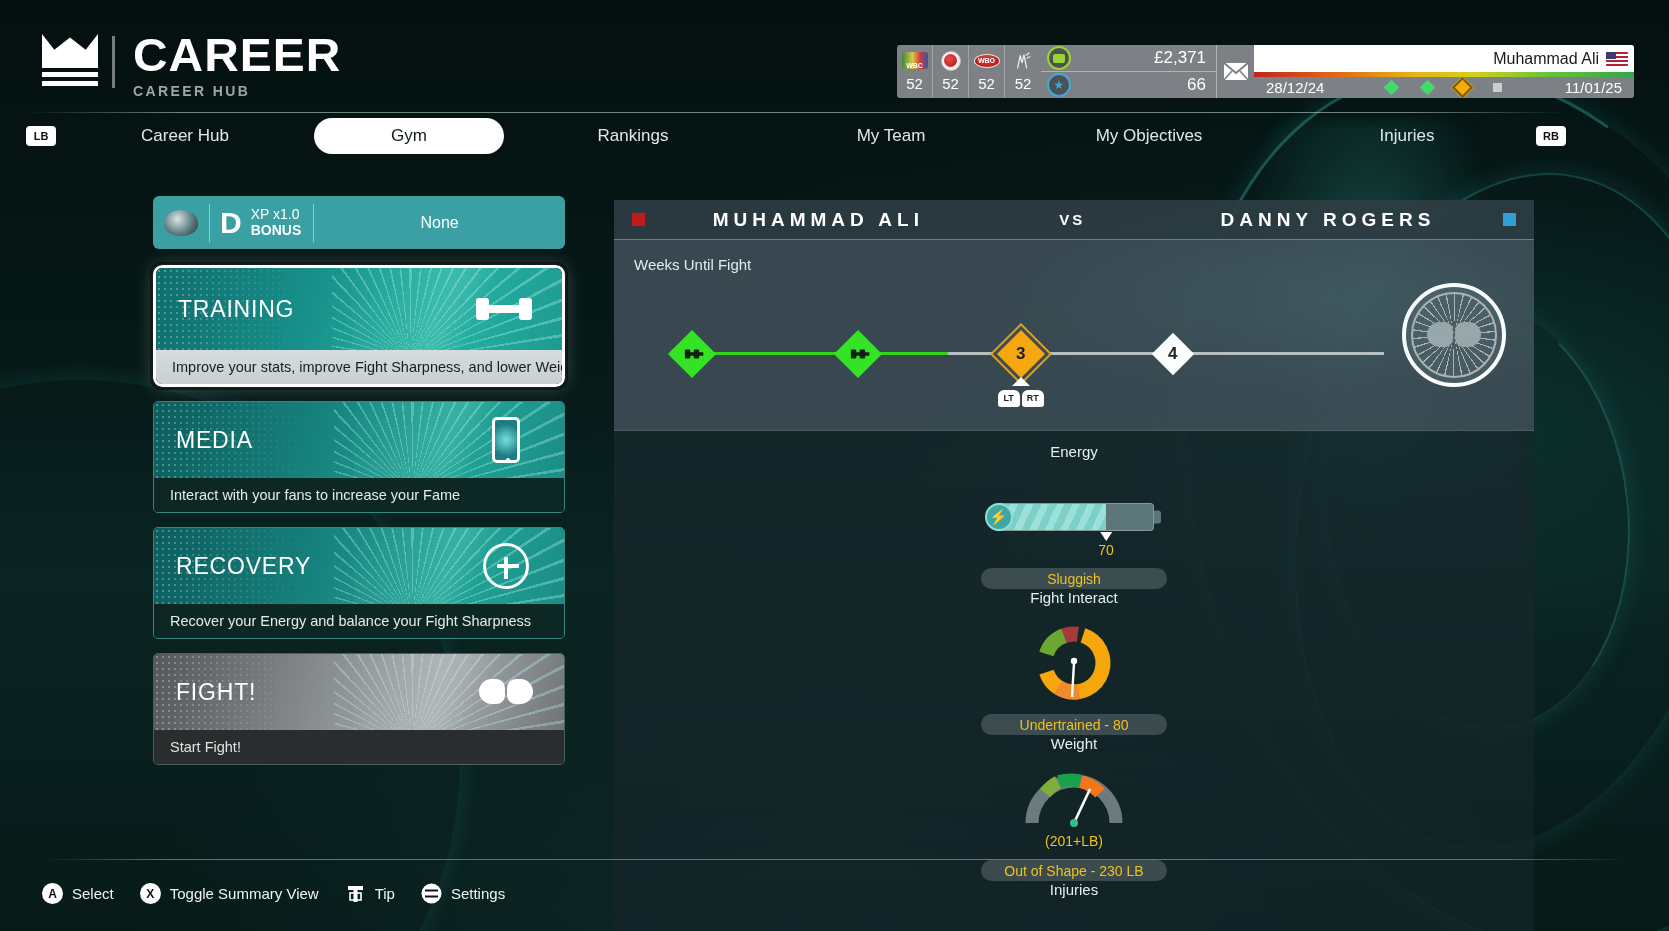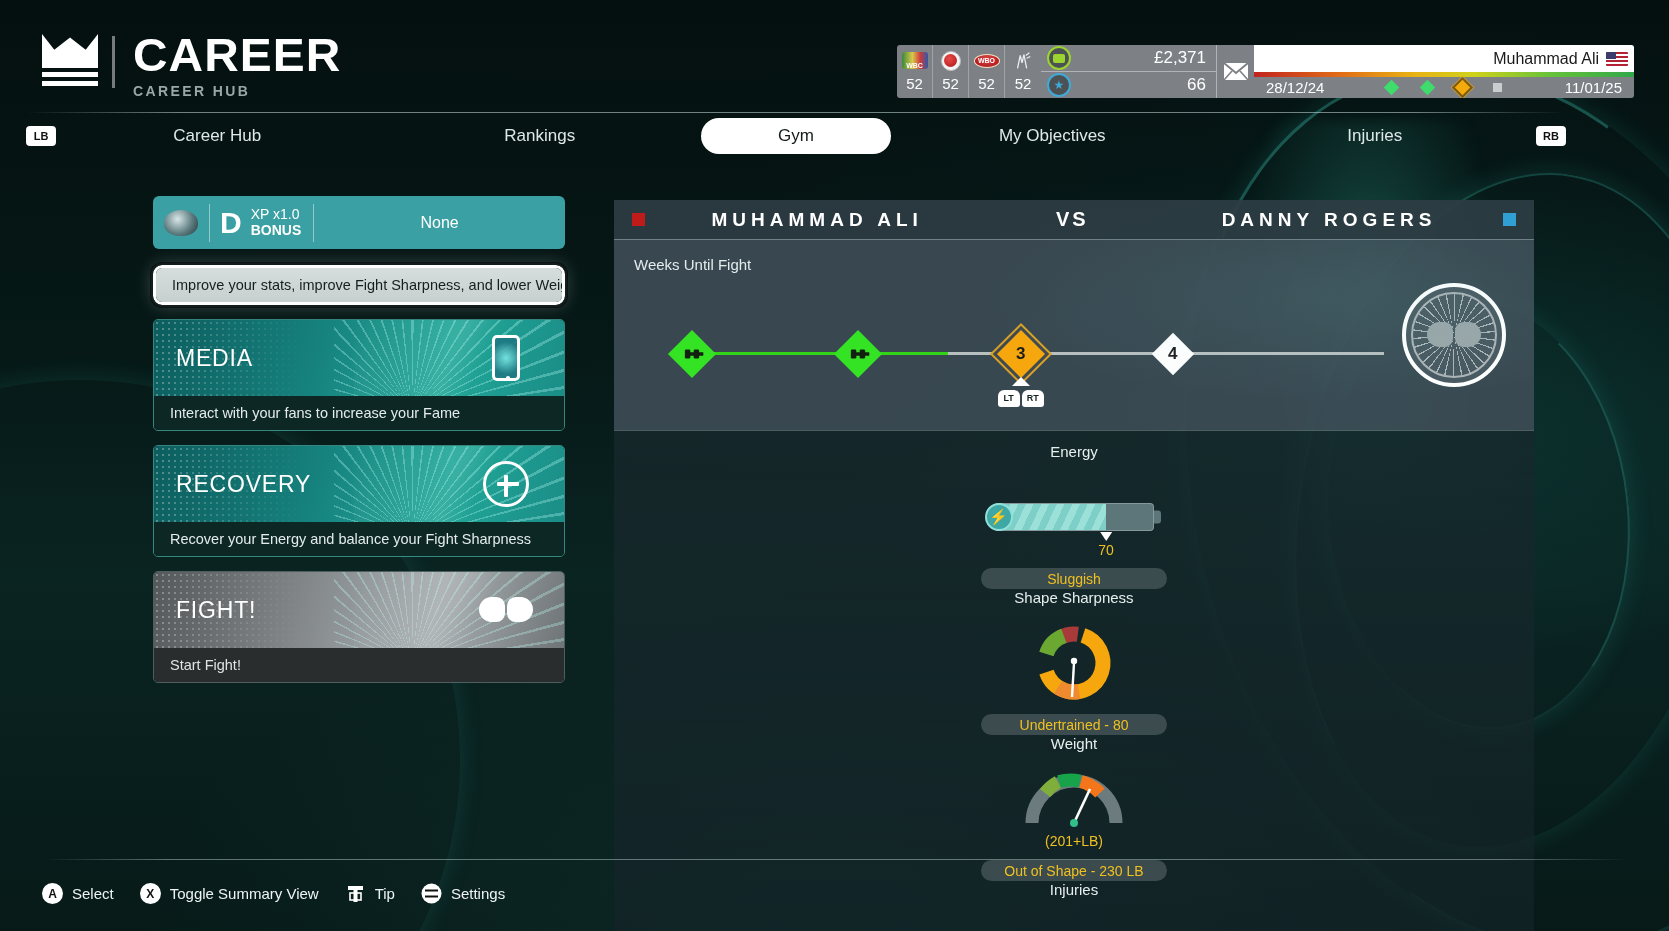--- a/index.html
+++ b/index.html
@@ -206,21 +206,21 @@
 
   
   .right-panel { position:absolute; left:614px; top:200px; width:920px; height:640px; z-index:6; }
   .rp-header { height:40px; background:rgba(46,61,68,0.92); display:flex; align-items:center;
       padding:0 18px; border-bottom:1px solid rgba(200,215,215,0.45); }
   .rp-dot { width:13px; height:13px; flex:none; }
   .rp-dot.red { background:#bf1b1b; }
   .rp-dot.blue { background:#2f9fd4; }
   .rp-names { flex:1; display:flex; align-items:center; justify-content:space-around; }
   .fighter-name { font-size:19px; font-weight:bold; letter-spacing:5px; color:#fff; }
-  .vs-label { font-size:20px; font-weight:bold; letter-spacing:3px; color:#fff; }
+  .vs-label { font-size:15px; font-weight:bold; letter-spacing:3px; color:#fff; }
 
   .rp-timeline { height:190px; background:rgba(62,77,86,0.90); position:relative; padding:16px 20px 0; }
   .rp-timeline:after { content:""; position:absolute; inset:0;
       background:radial-gradient(ellipse 55% 80% at 78% 30%, rgba(110,200,190,0.10) 0%, rgba(0,0,0,0) 70%); pointer-events:none; }
   .sec-label { font-size:15px; color:#e3ecec; position:relative; z-index:2; }
   .track { position:absolute; left:78px; right:150px; top:112px; height:3px; background:#b8bfbf; }
   .track .done { position:absolute; left:0; top:0; height:3px; width:37%; background:#33d417; }
   .node { position:absolute; top:50%; transform:translate(-50%,-50%); }
   .nd-diamond { width:34px; height:34px; transform:rotate(45deg); display:flex;
       align-items:center; justify-content:center; }
@@ -400,22 +400,23 @@
     </div>
 
   </div>
 </div>
 
 <div class="nav">
   <div class="nav-line"></div>
   <div class="tabs">
     <div class="bumper">LB</div>
     <div class="tab">Career Hub</div>
+    <div class="tab active">Gym</div>
     <div class="tab">Rankings</div>
-    <div class="tab active">Gym</div>
+    <div class="tab">My Team</div>
     <div class="tab">My Objectives</div>
     <div class="tab">Injuries</div>
     <div class="bumper">RB</div>
   </div>
 </div>
 
 <div class="left-col">
 
   <div class="xp-card">
     <div class="xp-ico">
@@ -426,20 +427,33 @@
       <div class="xp-lines">
         <div class="xp-l1">XP x1.0</div>
         <div class="xp-l2">BONUS</div>
       </div>
     </div>
     <div class="xp-div"></div>
     <div class="xp-none">None</div>
   </div>
 
   <div class="act-card selected">
+    <div class="act-art">
+      <div class="dots"></div>
+        <div class="rays"></div>
+        <div class="sheen"></div>
+      <div class="act-title">TRAINING</div>
+      <div class="act-icon">
+        <div class="dumbbell">
+            <div class="wt l"></div>
+            <div class="bar"></div>
+            <div class="wt r"></div>
+          </div>
+      </div>
+    </div>
     <div class="act-desc">Improve your stats, improve Fight Sharpness, and lower Weig</div>
   </div>
 
   <div class="act-card">
     <div class="act-art">
       <div class="dots"></div>
         <div class="rays"></div>
         <div class="sheen"></div>
       <div class="act-title">MEDIA</div>
       <div class="act-icon">
@@ -564,21 +578,21 @@
           <div class="energy-marker">
             <div class="em-tri"></div>
             <div class="em-val">70</div>
           </div>
         </div>
       </div>
       <div class="stat-pill amber">Sluggish</div>
     </div>
 
     <div class="stat">
-      <div class="stat-title">Shape Sharpness</div>
+      <div class="stat-title">Fight Interact</div>
       <div class="stat-mid">
         <svg width="84" height="84" viewBox="0 0 84 84">
           <circle cx="42" cy="42" r="29" fill="none" stroke="#f5a70d" stroke-width="15" stroke-dasharray="118 64" transform="rotate(-72 42 42)"></circle>
           <circle cx="42" cy="42" r="29" fill="none" stroke="#a83a3a" stroke-width="15" stroke-dasharray="18 164" transform="rotate(-118 42 42)"></circle>
           <circle cx="42" cy="42" r="29" fill="none" stroke="#6aa832" stroke-width="15" stroke-dasharray="26 156" transform="rotate(-162 42 42)"></circle>
           <circle cx="42" cy="42" r="29" fill="none" stroke="#f08a2e" stroke-width="15" stroke-dasharray="22 160" transform="rotate(80 42 42)"></circle>
           <line x1="42" y1="42" x2="40" y2="76" stroke="#ffffff" stroke-width="2.4"></line>
           <circle cx="42" cy="40" r="3.2" fill="#ffffff"></circle>
         </svg>
       </div>

